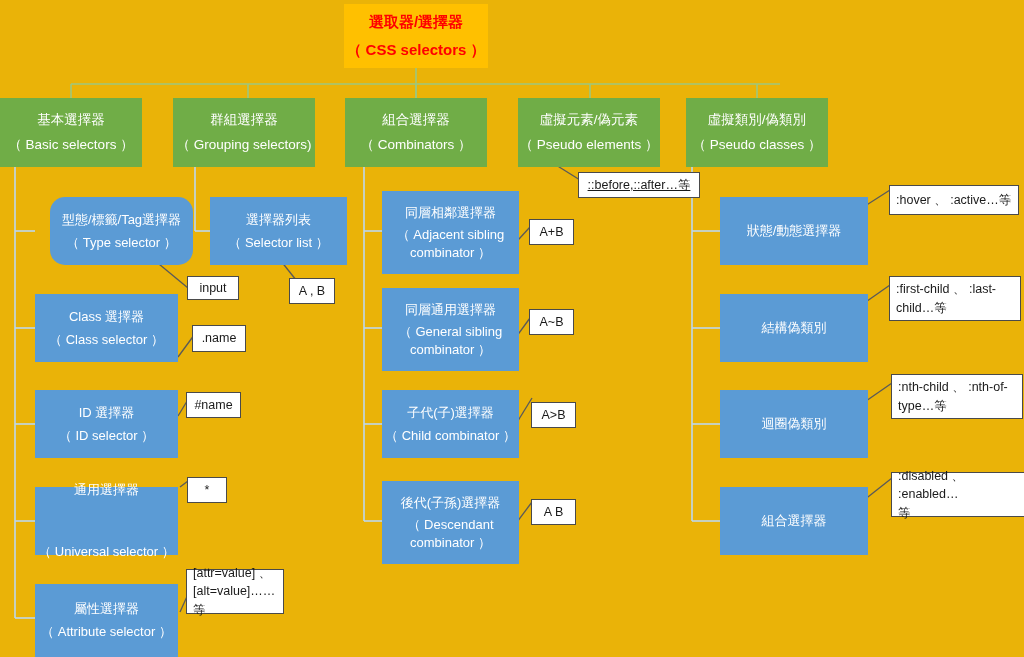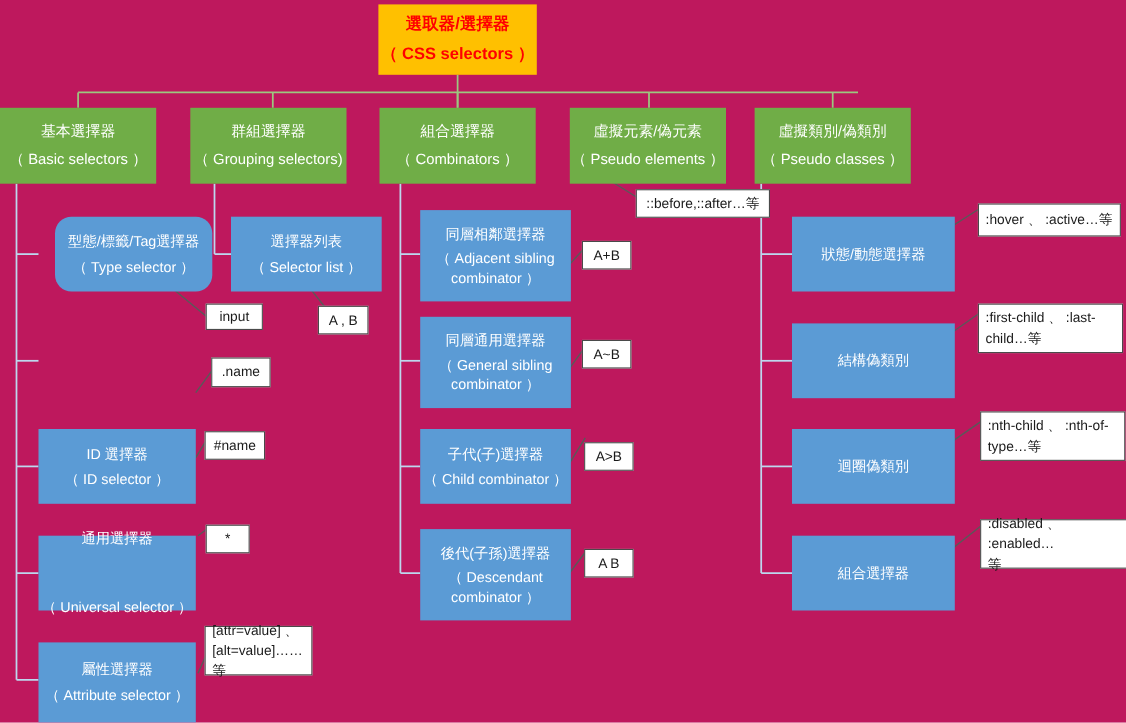--- a/index.html
+++ b/index.html
@@ -8,21 +8,21 @@
     background: #ffffff;
   }
   body {
     font-family: "Liberation Sans", "DejaVu Sans", sans-serif;
   }
   #canvas {
     position: relative;
     width: 1024px;
     height: 657px;
     overflow: hidden;
-    background: #be185d;
+    background: #eab308;
   }
   #wires {
     position: absolute;
     left: 0; top: 0;
     width: 1024px;
     height: 657px;
     pointer-events: none;
   }
   .node {
     position: absolute;
@@ -161,32 +161,36 @@
   <div class="node cat" style="left:518px; top:98px; width:142px; height:69px;">
     <span class="l1">虛擬元素/偽元素</span>
     <span class="l2">（ Pseudo elements ）</span>
   </div>
 
   <div class="node cat" style="left:686px; top:98px; width:142px; height:69px;">
     <span class="l1">虛擬類別/偽類別</span>
     <span class="l2">（ Pseudo classes ）</span>
   </div>
 
-  <div class="anno center" style="left:578px; top:172px; width:122px; height:26px;">
+  <div class="anno center" style="left:578px; top:172px; width:122px; height:26px;text-decoration:underline;">
     <span>::before,::after…等</span>
   </div>
 
   <div class="node leaf" style="left:50px; top:197px; width:143px; height:68px;border-radius:15px;">
     <span class="l1">型態/標籤/Tag選擇器</span>
     <span class="l2">（ Type selector ）</span>
   </div>
   <div class="anno center" style="left:187px; top:276px; width:52px; height:24px;text-align:center;">
     <span>input</span>
   </div>
 
+  <div class="node leaf" style="left:35px; top:294px; width:143px; height:68px;">
+    <span class="l1">Class 選擇器</span>
+    <span class="l2">（ Class selector ）</span>
+  </div>
   <div class="anno center" style="left:192px; top:325px; width:54px; height:27px;">
     <span>.name</span>
   </div>
 
   <div class="node leaf" style="left:35px; top:390px; width:143px; height:68px;">
     <span class="l1">ID 選擇器</span>
     <span class="l2">（ ID selector ）</span>
   </div>
   <div class="anno center" style="left:186px; top:392px; width:55px; height:26px;">
     <span>#name</span>

